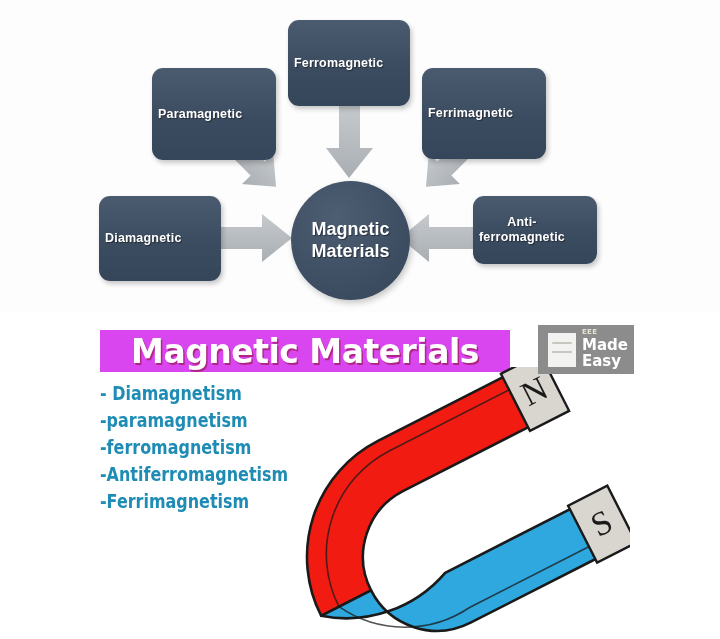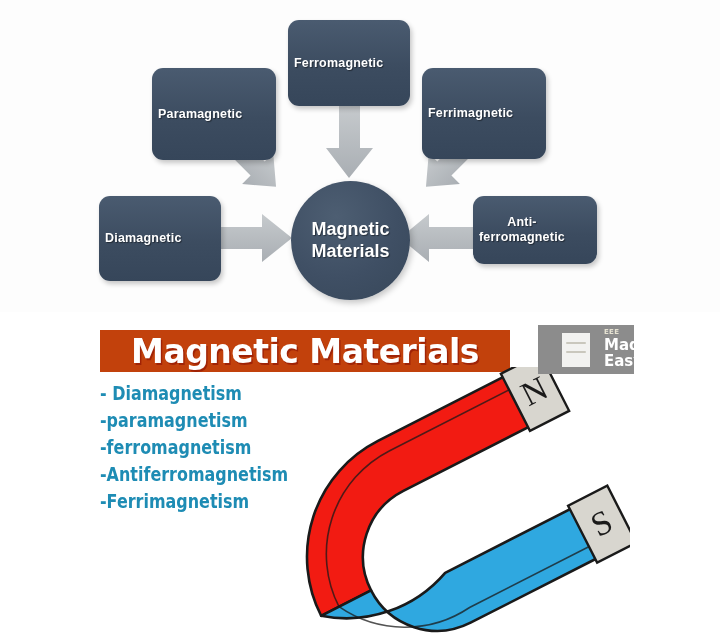--- a/index.html
+++ b/index.html
@@ -74,21 +74,21 @@
   #poster {
     position: absolute;
     left: 0; top: 312px;
     width: 720px; height: 327px;
     background: #ffffff;
   }
   #banner {
     position: absolute;
     left: 100px; top: 18px;
     width: 410px; height: 42px;
-    background: #c2410c;
+    background: #d946ef;
     display: flex;
     align-items: center;
     justify-content: center;
   }
   #banner-text {
     color: #ffffff;
     font-family: "DejaVu Sans", sans-serif;
     font-weight: bold;
     font-size: 33px;
     letter-spacing: -0.5px;
@@ -113,23 +113,22 @@
   }
 
   
   #eee-logo {
     position: absolute;
     left: 538px; top: 325px;
     width: 96px; height: 49px;
     background: #8c8c8c;
     display: flex;
     align-items: center;
-    padding: 0 24px;
+    padding: 0 10px;
     box-sizing: border-box;
-    gap: 8px;
   }
   #eee-logo-mark {
     width: 28px; height: 34px;
     background: #f2f2f0;
     flex: none;
     position: relative;
     overflow: hidden;
   }
   #eee-logo-mark::before,
   #eee-logo-mark::after {

